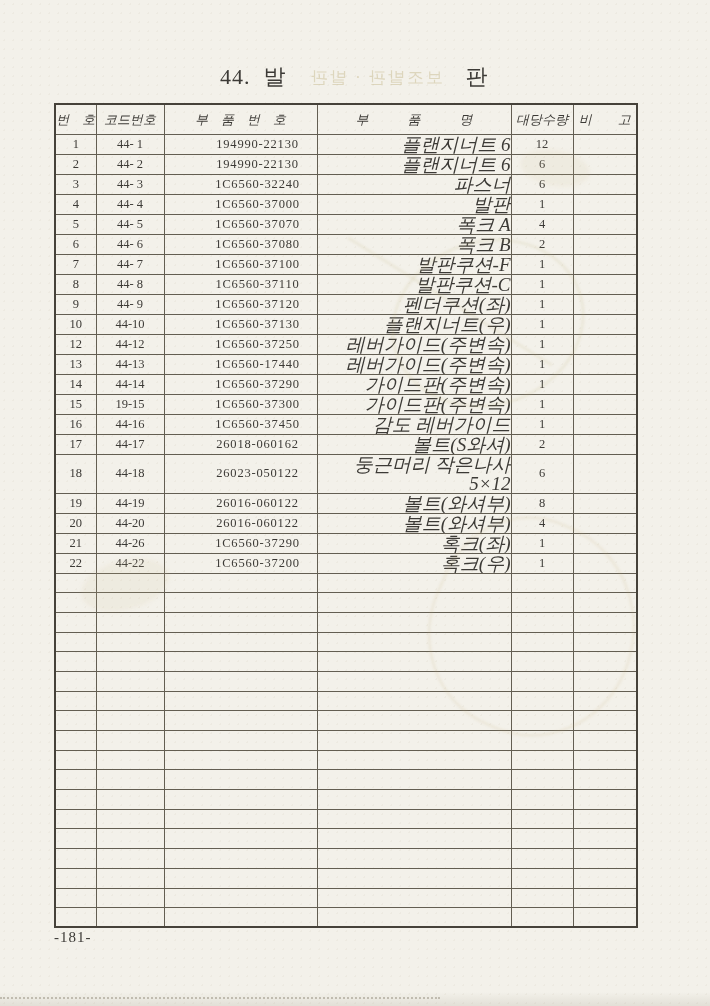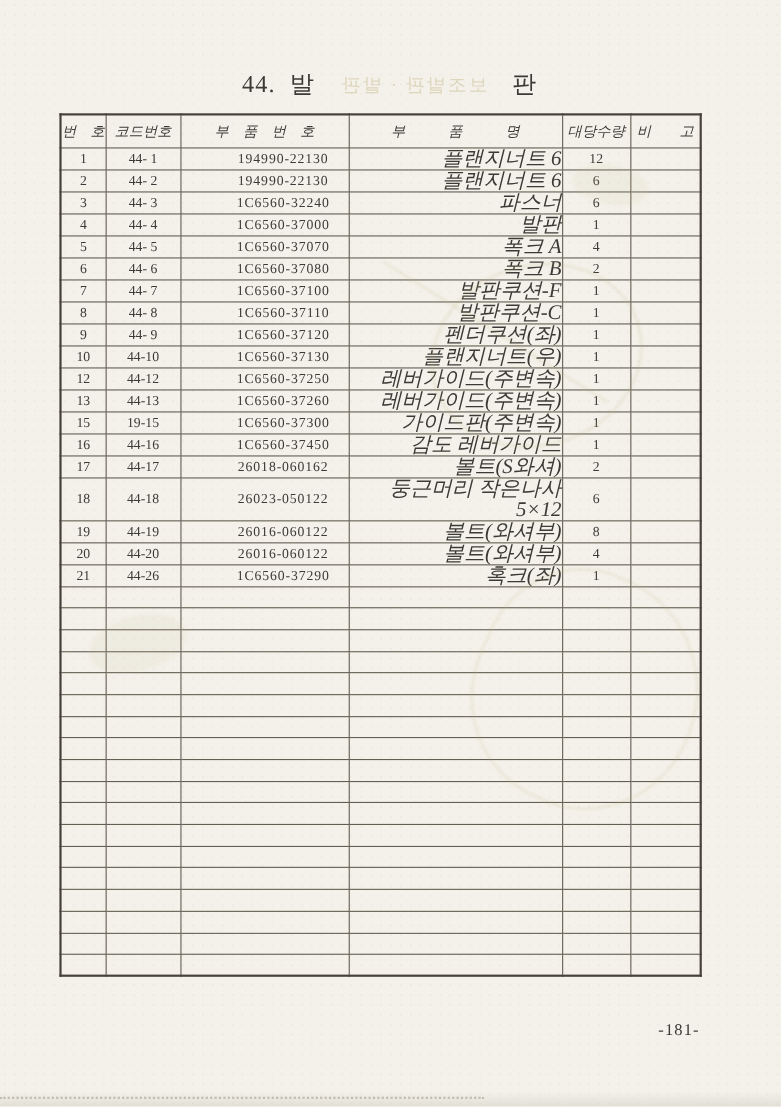--- a/index.html
+++ b/index.html
@@ -39,21 +39,21 @@
   .parts-table thead tr{height:30px;}
   .parts-table tbody tr{height:19.7px;}
   .parts-table th{font-size:13px;text-align:center;font-style:italic;}
   .parts-table td{font-size:12.5px;text-align:center;}
   .parts-table td.c2{letter-spacing:0.8px;padding-left:34px;}
   .parts-table td.c3{text-align:right;padding-left:12px;font-size:19px;font-style:italic;}
   .col0{width:41px;}.col1{width:68px;}.col2{width:153px;}
   .col3{width:194px;}.col4{width:62px;}.col5{width:64px;}
   .page-number{
     position:absolute;left:54px;top:929px;width:582px;
-    text-align:right;font-size:15px;letter-spacing:1px;
+    text-align:left;font-size:15px;letter-spacing:1px;
   }
   .bleed{position:absolute;pointer-events:none;}
   .bleed.arc1{left:390px;top:240px;width:190px;height:160px;
     border:3px solid rgba(195,180,128,0.16);border-radius:50%;
     transform:rotate(-18deg);filter:blur(1px);}
   .bleed.arc2{left:430px;top:520px;width:200px;height:210px;
     border:3px solid rgba(195,180,128,0.14);border-radius:45% 55% 50% 50%;
     transform:rotate(24deg);filter:blur(1.2px);}
   .bleed.line1{left:330px;top:300px;width:240px;height:0;
     border-top:3px solid rgba(195,180,128,0.15);
@@ -187,22 +187,30 @@
         <td class="c0">12</td>
         <td class="c1">44-12</td>
         <td class="c2">1C6560-37250</td>
         <td class="c3">레버가이드(주변속)</td>
         <td class="c4">1</td>
         <td class="c5"></td>
       </tr>
       <tr>
         <td class="c0">13</td>
         <td class="c1">44-13</td>
-        <td class="c2">1C6560-37260</td>
+        <td class="c2">1C6560-17440</td>
         <td class="c3">레버가이드(주변속)</td>
+        <td class="c4">1</td>
+        <td class="c5"></td>
+      </tr>
+      <tr>
+        <td class="c0">14</td>
+        <td class="c1">44-14</td>
+        <td class="c2">1C6560-37290</td>
+        <td class="c3">가이드판(주변속)</td>
         <td class="c4">1</td>
         <td class="c5"></td>
       </tr>
       <tr>
         <td class="c0">15</td>
         <td class="c1">19-15</td>
         <td class="c2">1C6560-37300</td>
         <td class="c3">가이드판(주변속)</td>
         <td class="c4">1</td>
         <td class="c5"></td>
@@ -249,20 +257,28 @@
       </tr>
       <tr>
         <td class="c0">21</td>
         <td class="c1">44-26</td>
         <td class="c2">1C6560-37290</td>
         <td class="c3">혹크(좌)</td>
         <td class="c4">1</td>
         <td class="c5"></td>
       </tr>
       <tr>
+        <td class="c0">22</td>
+        <td class="c1">44-22</td>
+        <td class="c2">1C6560-37200</td>
+        <td class="c3">혹크(우)</td>
+        <td class="c4">1</td>
+        <td class="c5"></td>
+      </tr>
+      <tr>
         <td class="c0"></td>
         <td class="c1"></td>
         <td class="c2"></td>
         <td class="c3"></td>
         <td class="c4"></td>
         <td class="c5"></td>
       </tr>
       <tr>
         <td class="c0"></td>
         <td class="c1"></td>

